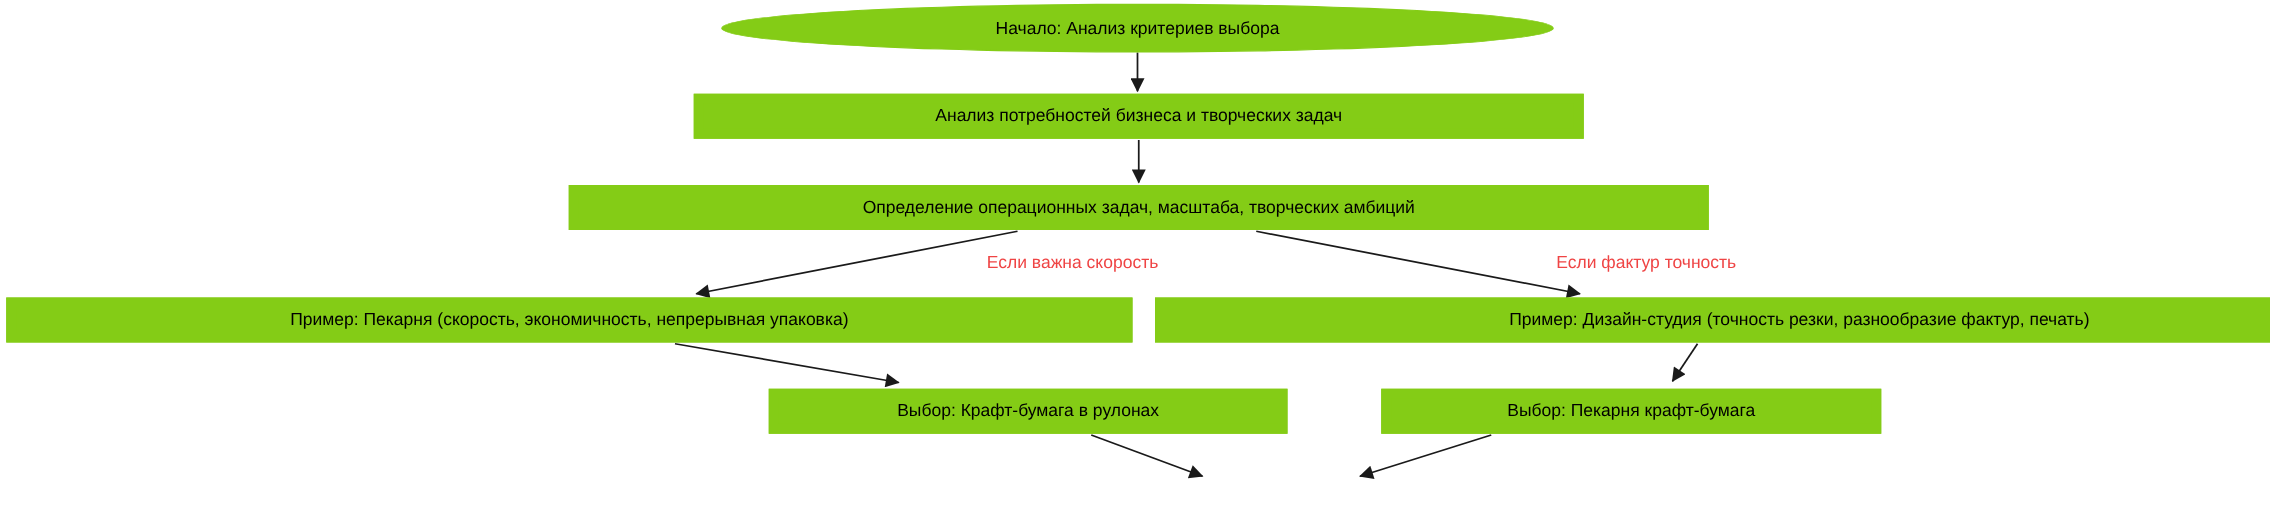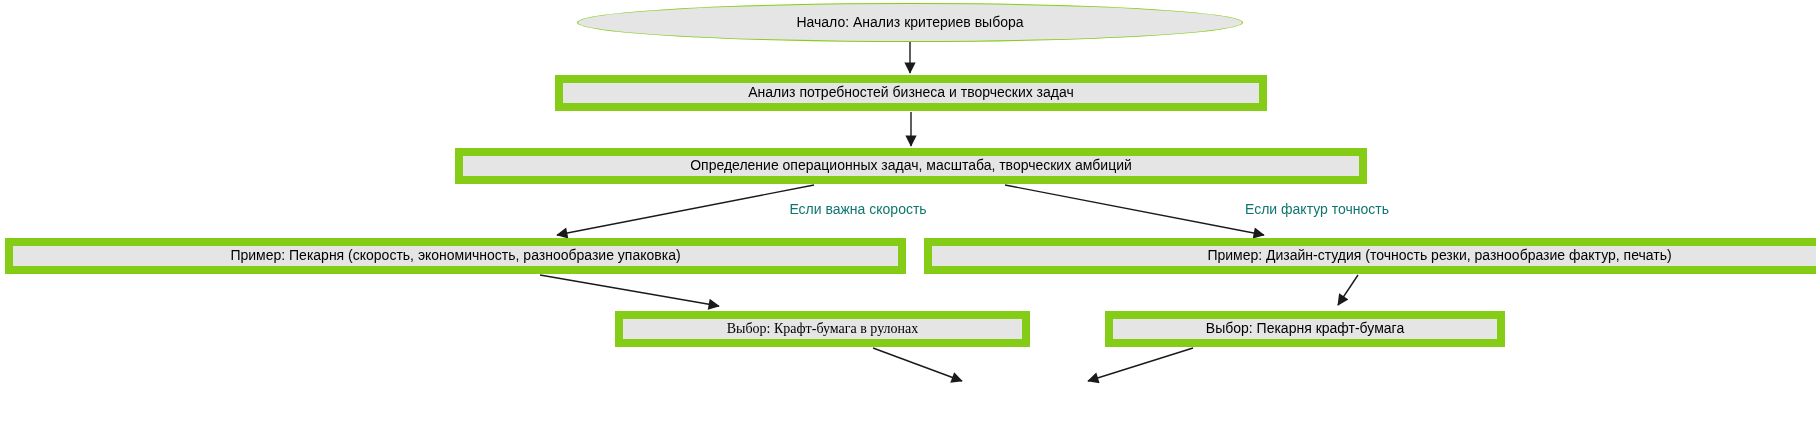--- a/index.html
+++ b/index.html
@@ -23,36 +23,36 @@
     height: 425px;
     pointer-events: none;
   }
   .node {
     position: absolute;
     box-sizing: border-box;
     display: flex;
     align-items: center;
     justify-content: center;
     text-align: center;
-    background: #e5e5e5;
+    background: #84cc16;
     border: 8px solid #84cc16;
     font-size: 14px;
     line-height: 1.1;
     color: #000000;
     white-space: nowrap;
   }
   .node.ellipse {
     border-radius: 50%;
     border-width: 1.5px;
   }
   .edge-label {
     position: absolute;
     transform: translate(-50%, -50%);
     font-size: 14px;
-    color: #0f766e;
+    color: #ef4444;
     white-space: nowrap;
     background: #ffffff;
     padding: 0 2px;
   }
 </style>
 </head>
 <body>
 
 <div class="canvas">
 
@@ -82,28 +82,28 @@
 
   <div class="node" style="left:455px; top:148px; width:912px; height:36px;">
     <span>Определение операционных задач, масштаба, творческих амбиций</span>
   </div>
 
   <div class="edge-label" style="left:858px; top:209px;">Если важна скорость</div>
 
   <div class="edge-label" style="left:1317px; top:209px;">Если фактур точность</div>
 
   <div class="node" style="left:5px; top:238px; width:901px; height:36px;">
-    <span>Пример: Пекарня (скорость, экономичность, разнообразие упаковка)</span>
+    <span>Пример: Пекарня (скорость, экономичность, непрерывная упаковка)</span>
   </div>
 
   <div class="node" style="left:924px; top:238px; width:1031px; height:36px;">
     <span>Пример: Дизайн-студия (точность резки, разнообразие фактур, печать)</span>
   </div>
 
-  <div class="node" style="left:615px; top:311px; width:415px; height:36px;font-family:Liberation Serif, serif;">
+  <div class="node" style="left:615px; top:311px; width:415px; height:36px;">
     <span>Выбор: Крафт-бумага в рулонах</span>
   </div>
 
   <div class="node" style="left:1105px; top:311px; width:400px; height:36px;">
     <span>Выбор: Пекарня крафт-бумага</span>
   </div>
 
 
 </div>
 

